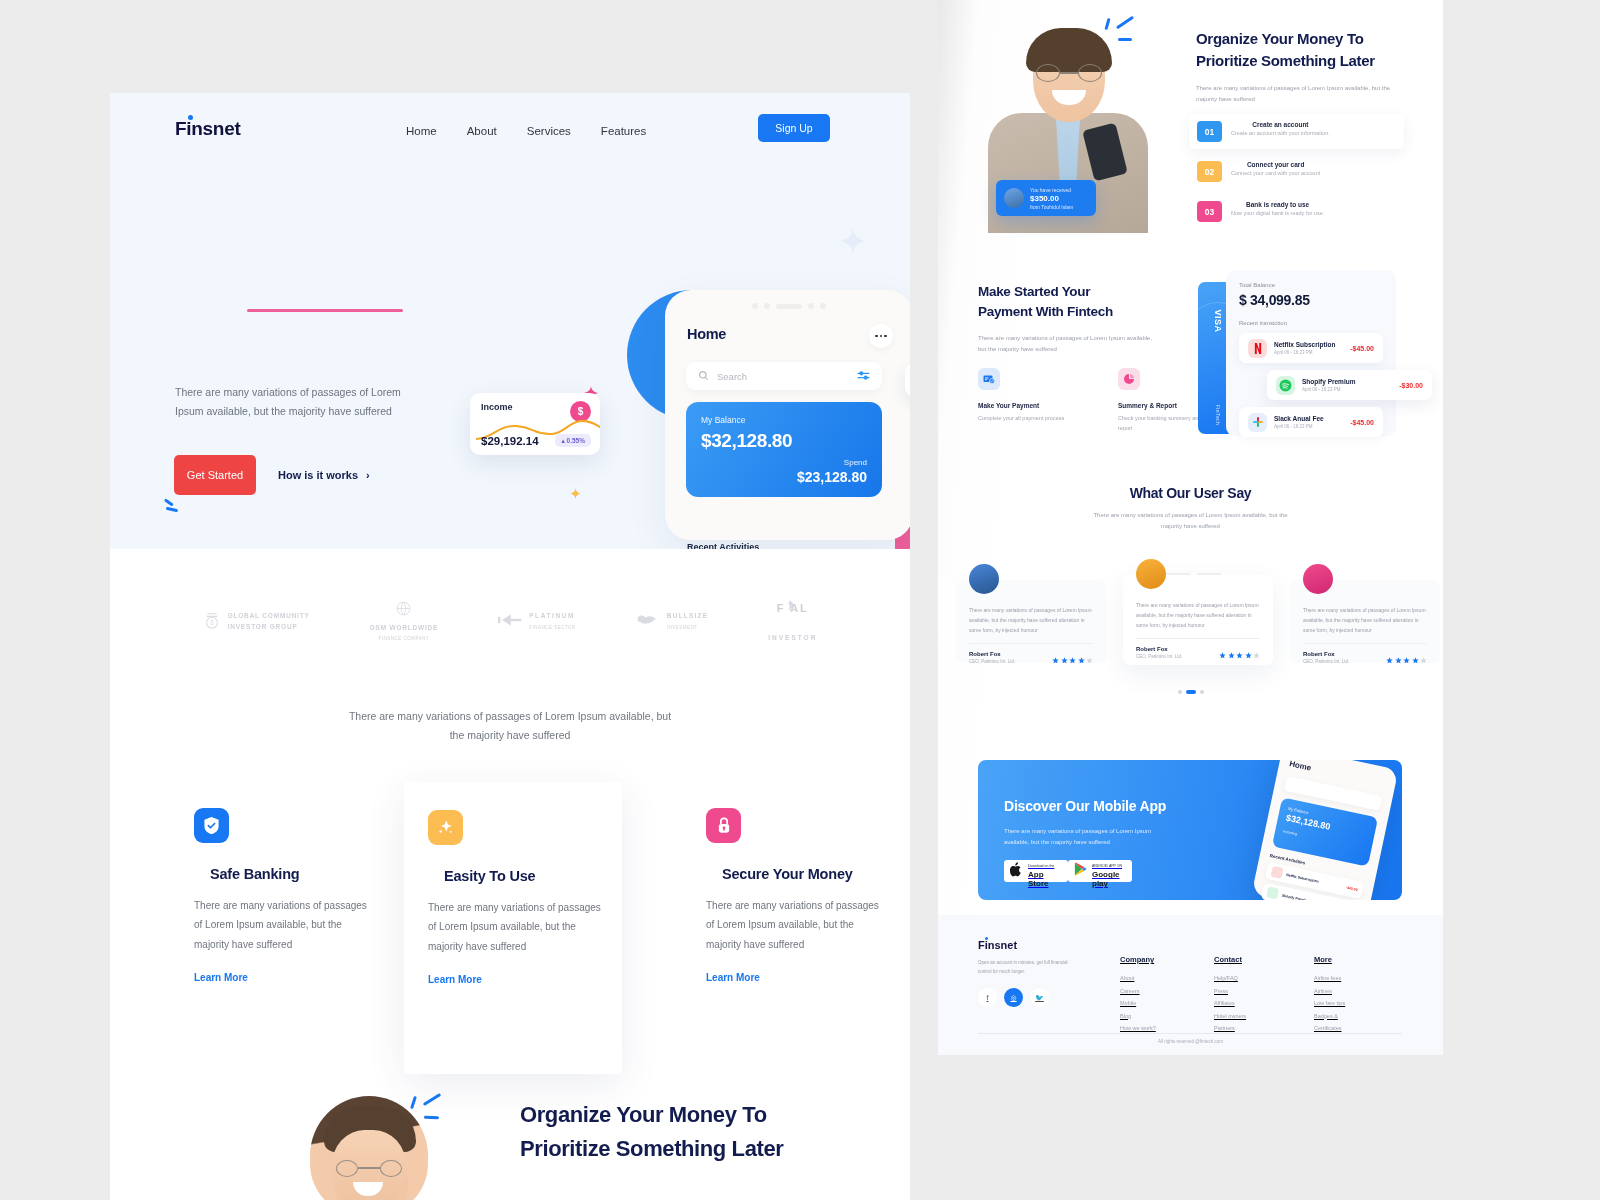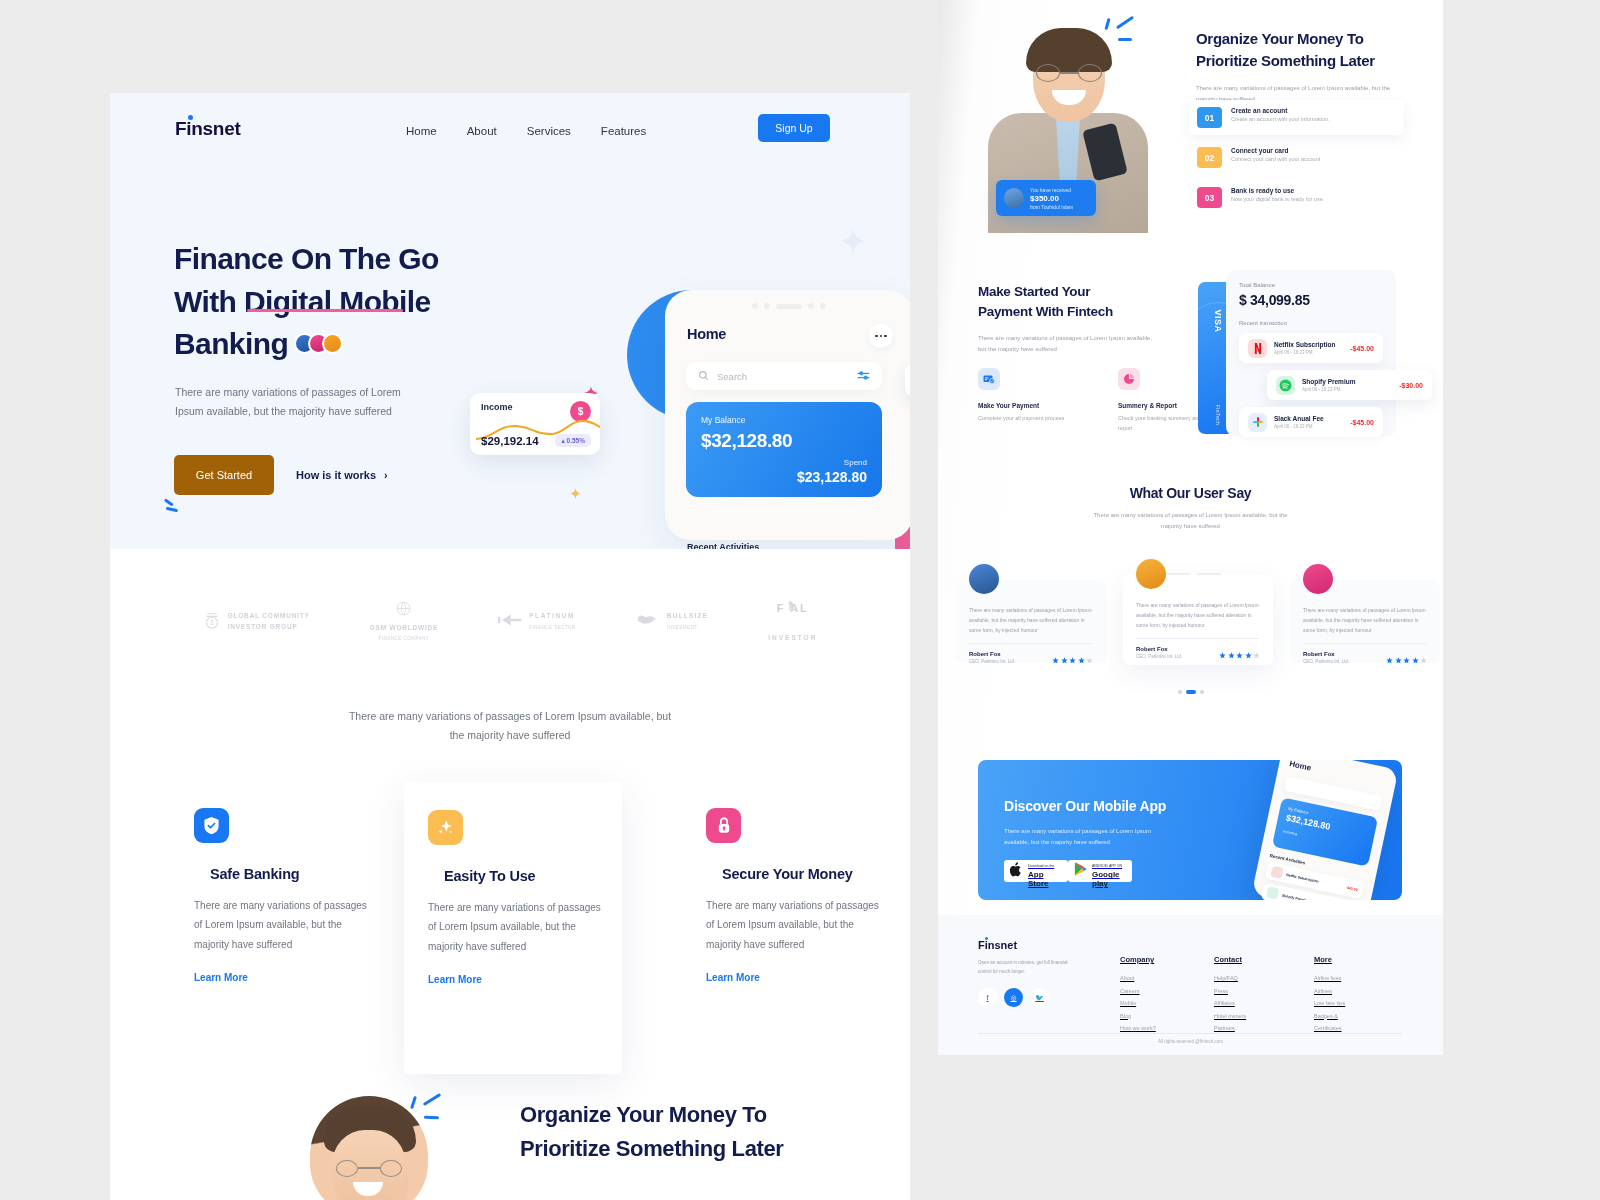--- a/index.html
+++ b/index.html
@@ -61,21 +61,21 @@
   .avatars span:first-child { margin-left:0; }
   .av1 { background:linear-gradient(160deg,#3a7bd5,#1d4f9c); }
   .av2 { background:linear-gradient(160deg,#ef4a8e,#c9246b); }
   .av3 { background:linear-gradient(160deg,#f6a623,#e6871a); }
   .hero-sub {
     position:absolute; left:65px; top:290px; width:248px;
     font-size:10.5px; line-height:1.85; color:#6e737f;
   }
   .hero-cta { position:absolute; left:64px; top:362px; display:flex; align-items:center; gap:22px;}
   .btn-primary {
-    width:100px; height:40px; border-radius:5px; background:#a16207; color:#fff;
+    width:82px; height:40px; border-radius:5px; background:#ef4444; color:#fff;
     font-size:11px; border:none; cursor:pointer;
   }
   .link-how {
     font-size:11px; color:#131c4e; font-weight:600; text-decoration:none;
     display:flex; align-items:center; gap:8px;
   }
   .deco-blue-lines {
     position:absolute; left:54px; top:402px; width:22px; height:18px;
   }
   .deco-blue-lines i {
@@ -260,21 +260,21 @@
     box-shadow:0 6px 16px rgba(24,119,242,.25);
   }
   .notif-av { width:20px; height:20px; border-radius:50%; background:linear-gradient(160deg,#6fa6e6,#3b6fa8); flex:0 0 auto;}
   .notif-card .t1 { font-size:5px; color:#dce9fb;}
   .notif-card .t2 { font-size:8px; color:#fff; font-weight:700; margin:1px 0;}
   .notif-card .t3 { font-size:5px; color:#dce9fb;}
 
   .r-org-txt { position:absolute; left:258px; top:28px; width:200px;}
   .r-h2 { font-size:15px; line-height:1.45; font-weight:700; color:#131c4e; letter-spacing:-.3px;}
   .r-p { margin-top:11px; font-size:6px; line-height:1.9; color:#9ba0aa;}
-  .steps { position:absolute; left:251px; top:100px; width:215px;}
+  .steps { position:absolute; left:251px; top:114px; width:215px;text-align:center;}
   .step {
     display:flex; align-items:flex-start; gap:9px; padding:7px 8px; border-radius:5px; margin-bottom:5px;
   }
   .step.active { background:#fff; box-shadow:0 4px 14px rgba(40,60,110,.07);}
   .step-num {
     width:25px; height:21px; border-radius:4px; color:#fff; font-size:8.5px; font-weight:700;
     display:flex; align-items:center; justify-content:center; flex:0 0 auto;
   }
   .n1 { background:#2f97f0;} .n2 { background:#fbbd52;} .n3 { background:#ef4a8e;}
   .step-t { font-size:6.5px; font-weight:700; color:#1b2240;}
@@ -409,29 +409,20 @@
         </div>
         <div class="nav-links">
           <a href="#">Home</a>
           <a href="#">About</a>
           <a href="#">Services</a>
           <a href="#">Features</a>
         </div>
         <button class="signup-btn">Sign Up</button>
       </div>
 
-      <h1 class="hero-title">
-        <span>Finance On The Go</span><br>
-        <span>With Digital Mobile</span><br>
-        <span>Banking</span><span class="avatars">
-            <span class="av1"></span>
-            <span class="av2"></span>
-            <span class="av3"></span>
-          </span>
-      </h1>
       <div class="underline-pink"></div>
 
       <p class="hero-sub">There are many variations of passages of Lorem Ipsum available, but the majority have suffered</p>
 
       <div class="hero-cta">
         <button class="btn-primary">Get Started</button>
         <a class="link-how" href="#">
           <span>How is it works</span>
           <span>›</span>
         </a>

